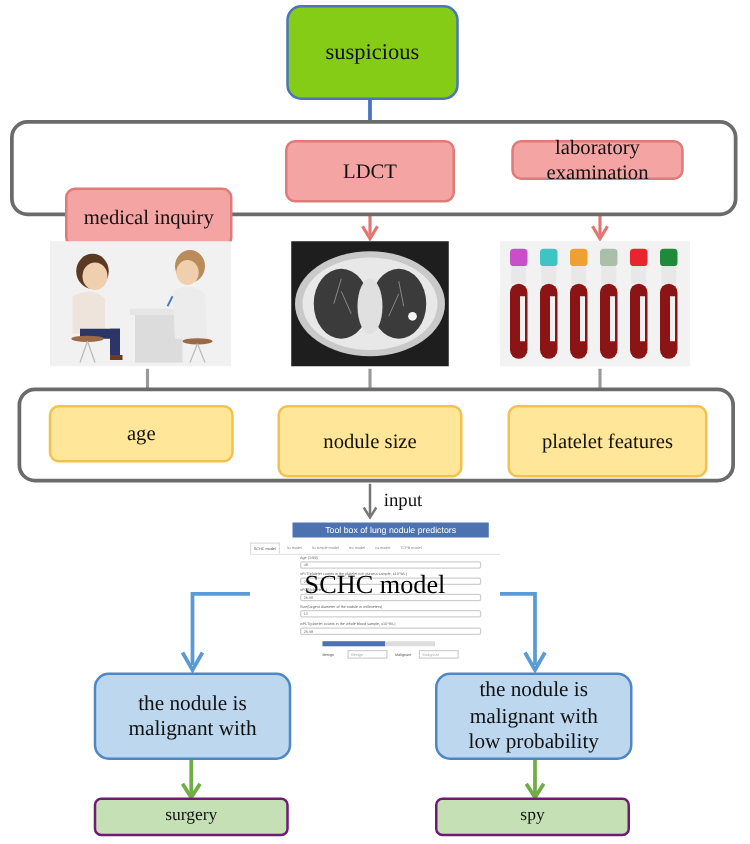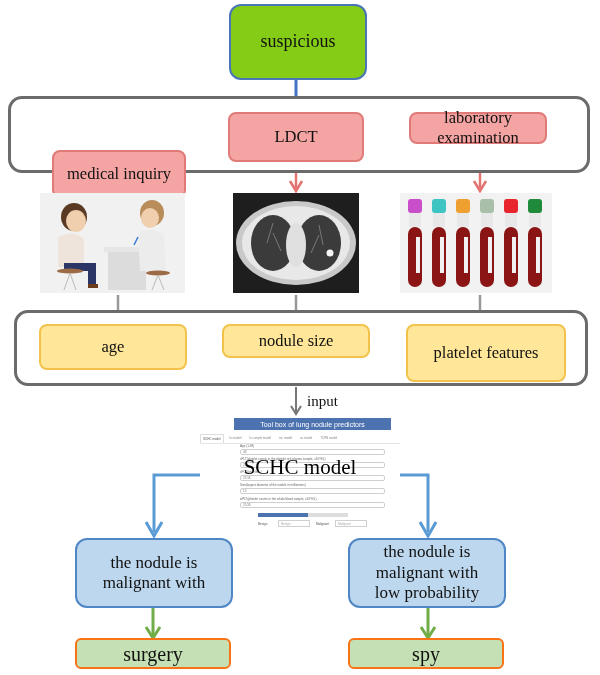--- a/index.html
+++ b/index.html
@@ -5,21 +5,21 @@
   html, body { margin: 0; padding: 0; background: #ffffff; }
   body { width: 600px; height: 675px; position: relative; overflow: hidden;
          font-family: "Liberation Serif", serif; color: #111; }
   .box { position: absolute; display: flex; align-items: center; justify-content: center;
          text-align: center; box-sizing: border-box; line-height: 1.2; }
   .group { position: absolute; border: 3px solid #6b6b6b; border-radius: 14px; box-sizing: border-box; background: #fff; }
   .blue { background: #84cc16; border: 2px solid #4a76b8; border-radius: 12px; font-size: 18px; }
   .blue2 { background: #bdd7ee; border: 2px solid #4f86c6; border-radius: 12px; font-size: 17px; }
   .red { background: #f4a4a2; border: 2px solid #e07a78; border-radius: 8px; font-size: 16.5px; }
   .yellow { background: #ffe699; border: 2px solid #f2c24c; border-radius: 8px; font-size: 16.5px; }
-  .green { background: #c5e0b4; border: 2px solid #f97316; border-radius: 6px; font-size: 20px; }
+  .green { background: #c5e0b4; border: 2px solid #701a75; border-radius: 6px; font-size: 14px; }
   svg.arrows { position: absolute; left: 0; top: 0; }
   
   .illus { position: absolute; overflow: hidden; }
   .app { position: absolute; left: 200px; top: 418px; width: 200px; height: 112px; background: #fff; font-family: "Liberation Sans", sans-serif; }
   .app-title { position: absolute; left: 34px; top: 0; width: 157px; height: 12px; background: #4c72b0; color: #fff; font-size: 7px; display: flex; align-items: center; justify-content: center; }
   .app-tabs { position: absolute; left: 0; top: 16px; width: 200px; height: 9px; display: flex; gap: 4px; font-size: 3px; color: #888; border-bottom: 1px solid #e5e5e5; }
   .app-tab { padding: 2px 2px; }
   .app-tab.active { border: 1px solid #ddd; border-bottom: none; background: #fff; color: #555; }
   .app-label { position: absolute; left: 40px; font-size: 3px; color: #666; }
   .app-input { position: absolute; left: 40px; width: 145px; height: 6px; border: 1px solid #cfcfcf; border-radius: 2px; font-size: 3px; color: #777; padding-left: 2px; box-sizing: border-box; line-height: 5px; }
@@ -187,21 +187,21 @@
         <rect x="128" y="34" width="14" height="60" rx="7" fill="#8b1414"></rect>
         <rect x="136" y="44" width="4" height="36" fill="#f0f0f0"></rect>
       </g>
     </svg>
 </div>
 
 <div class="group" style="left:14px; top:310px; width:574px; height:76px;"></div>
 <div class="box yellow" style="left:39px; top:324px; width:148px; height:46px;">
   <span>age</span>
 </div>
-<div class="box yellow" style="left:222px; top:324px; width:148px; height:34px;">
+<div class="box yellow" style="left:222px; top:324px; width:148px; height:58px;">
   <span>nodule size</span>
 </div>
 <div class="box yellow" style="left:406px; top:324px; width:160px; height:58px;">
   <span>platelet features</span>
 </div>
 
 <div class="input-label">input</div>
 
 <div class="app">
   <div class="app-title">Tool box of lung nodule predictors</div>

